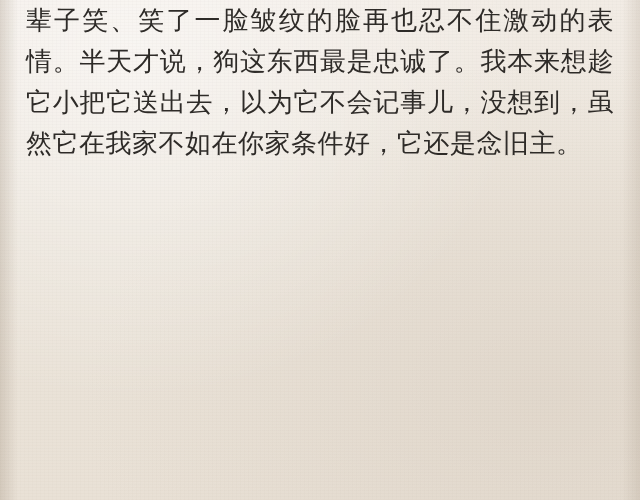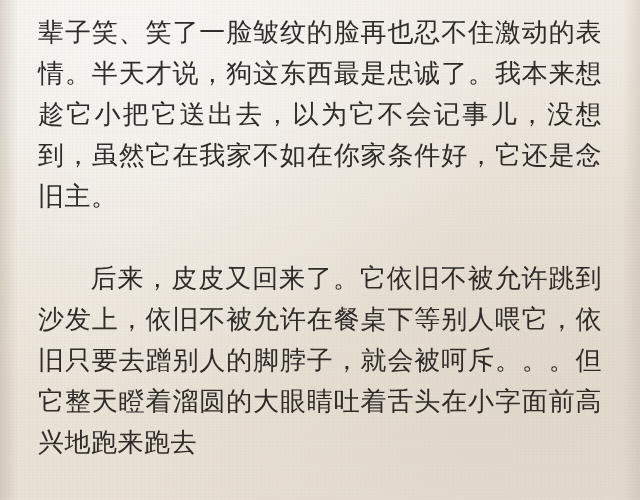--- a/index.html
+++ b/index.html
@@ -52,37 +52,34 @@
     z-index: 2;
     color: #2e2b28;
     font-size: 26px;
     line-height: 41px;
     letter-spacing: 0.5px;
     text-align: justify;
     text-align-last: left;
     word-break: break-all;
   }
   .para {
-    margin: 12px;
+    margin: 0;
   }
   .para + .para {
     margin-top: 41px;
   }
   .indent {
     display: inline-block;
     width: 52px;
   }
 </style>
 </head>
 <body>
 
 <div class="page">
   <div class="edge-shadow-left"></div>
   <div class="edge-shadow-right"></div>
   <div class="grain"></div>
 
   <div class="body-text">
     <p class="para">辈子笑、笑了一脸皱纹的脸再也忍不住激动的表情。半天才说，狗这东西最是忠诚了。我本来想趁它小把它送出去，以为它不会记事儿，没想到，虽然它在我家不如在你家条件好，它还是念旧主。</p>
-    <p class="para">
-      <span class="indent"></span><span>后来，皮皮又回来了。它依旧不被允许跳到沙发上，依旧不被允许在餐桌下等别人喂它，依旧只要去蹭别人的脚脖子，就会被呵斥。。。但它整天瞪着溜圆的大眼睛吐着舌头在小字面前高兴地跑来跑去</span>
-    </p>
   </div>
 </div>
 
 </body></html>

